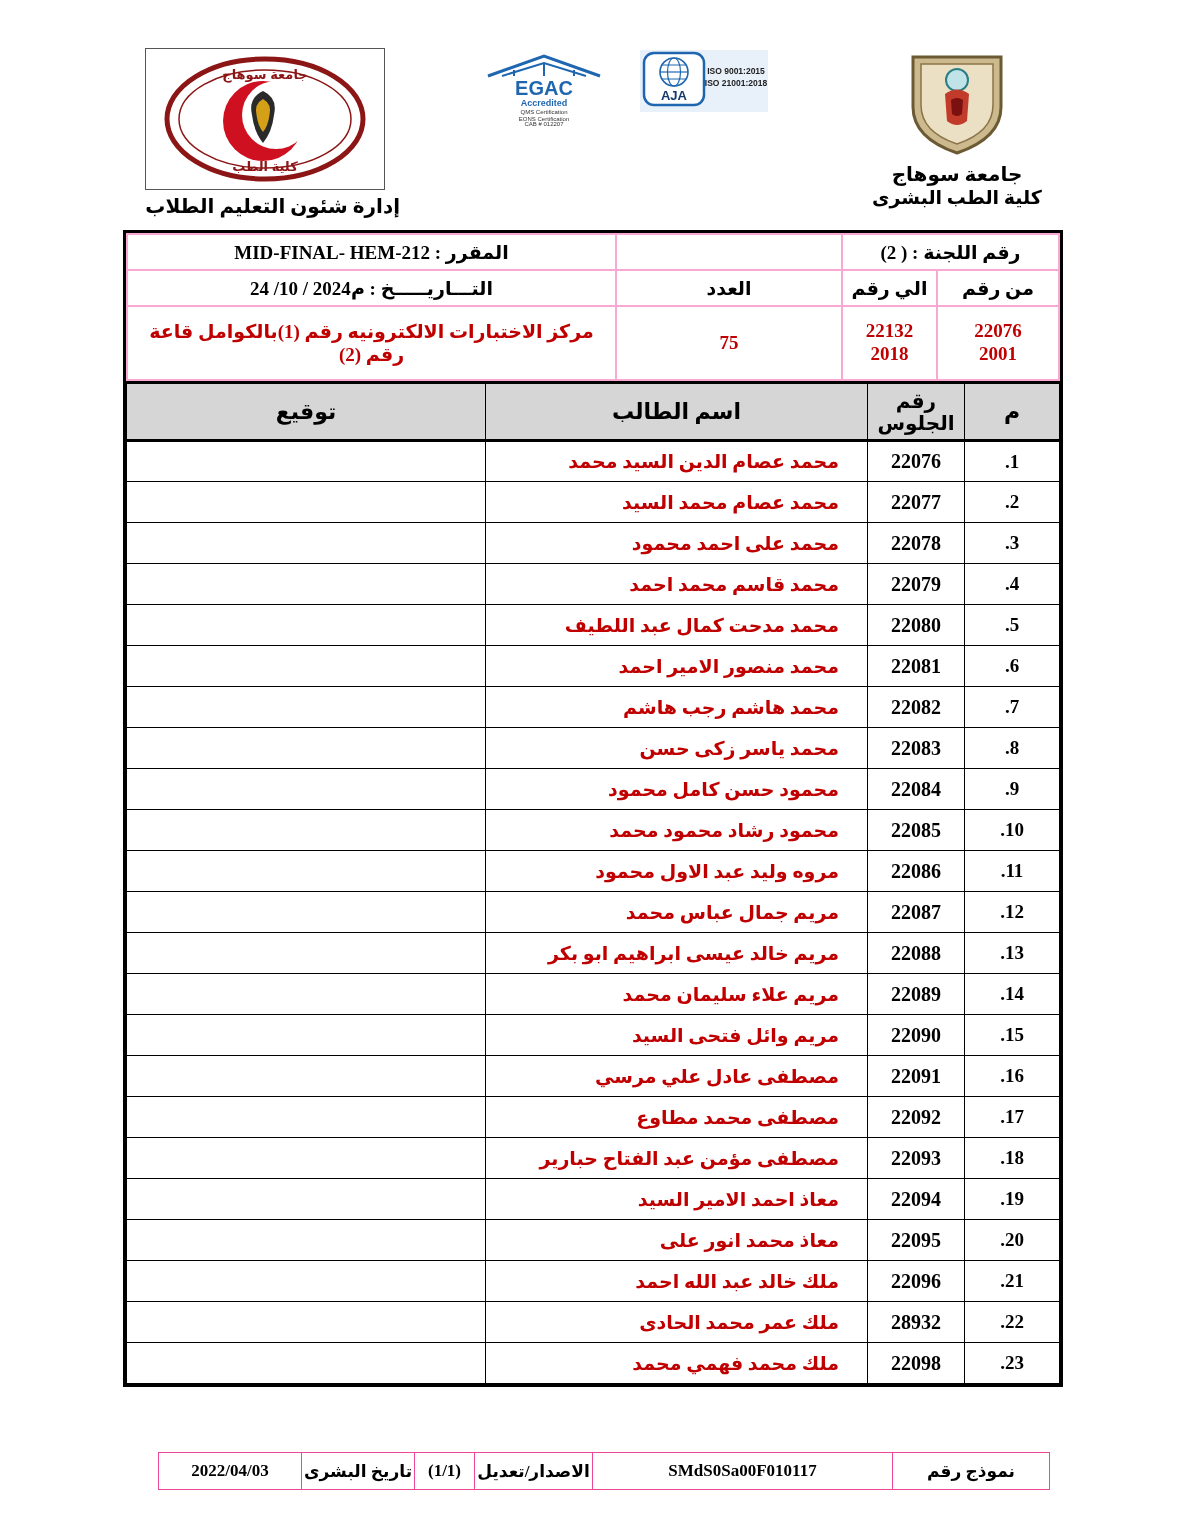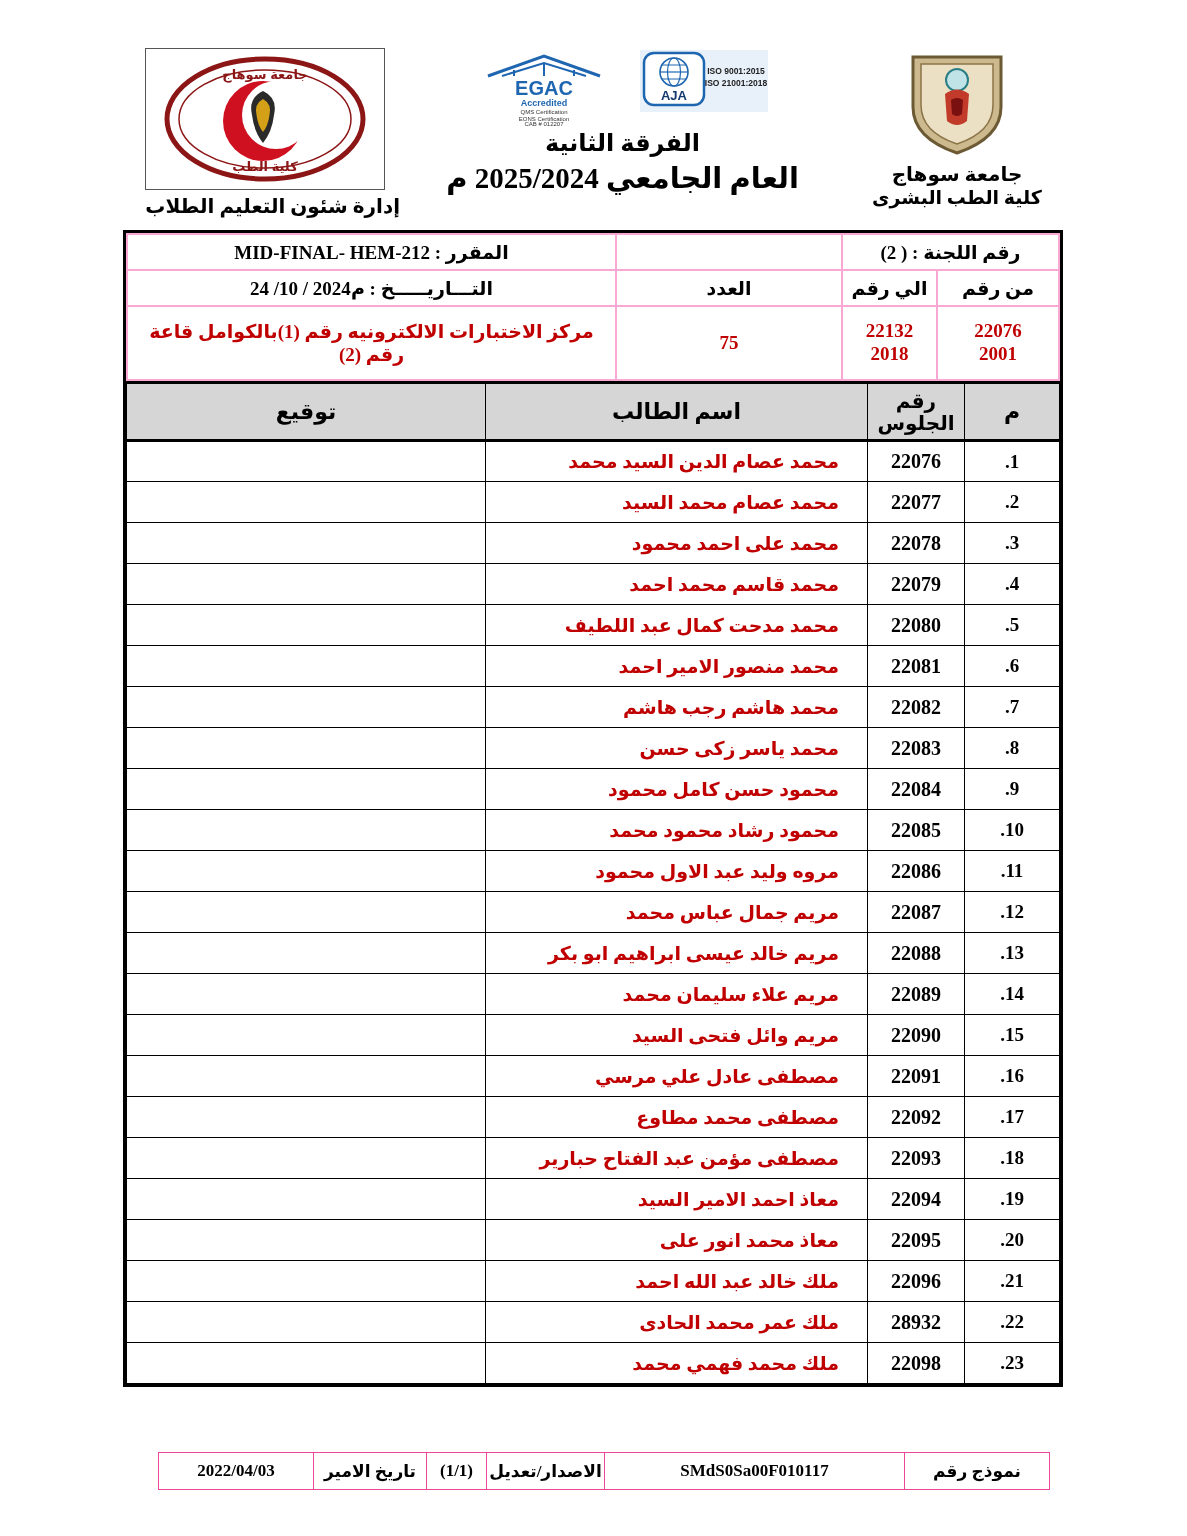--- a/index.html
+++ b/index.html
@@ -116,22 +116,20 @@
           <ellipse cx="34" cy="22" rx="6.5" ry="14" fill="none" stroke="#1f66b0" stroke-width="1.2"></ellipse>
           <line x1="20" y1="22" x2="48" y2="22" stroke="#1f66b0" stroke-width="1.2"></line>
           <line x1="22" y1="15" x2="46" y2="15" stroke="#1f66b0" stroke-width="1"></line>
           <line x1="22" y1="29" x2="46" y2="29" stroke="#1f66b0" stroke-width="1"></line>
           <text x="34" y="50" text-anchor="middle" font-size="13" font-weight="bold" fill="#123a6d">AJA</text>
           <text x="96" y="24" text-anchor="middle" font-size="8.5" font-weight="bold" fill="#222">ISO 9001:2015</text>
           <text x="96" y="36" text-anchor="middle" font-size="8.5" font-weight="bold" fill="#222">ISO 21001:2018</text>
         </svg>
       </div>
     </div>
-    <div class="title2">الفرقة الثانية</div>
-    <div class="title3">العام الجامعي 2025/2024 م</div>
   </div>
 
   <div class="right-head">
     <svg width="100" height="104" viewBox="0 0 100 104">
       <path d="M6 5 H94 V55 Q94 86 50 101 Q6 86 6 55 Z" fill="#cdb98e" stroke="#6b5a33" stroke-width="3"></path>
       <path d="M14 12 H86 V53 Q86 80 50 92 Q14 80 14 53 Z" fill="#ece0c4" stroke="#8a7448" stroke-width="1.5"></path>
       <circle cx="50" cy="28" r="11" fill="#bfe3e6" stroke="#2a7f86" stroke-width="2"></circle>
       <path d="M38 42 q12 -9 24 0 l-2 27 q-10 8 -20 0 z" fill="#c23b2a"></path>
       <path d="M44 48 q6 -4 12 0 l-1 14 q-5 4 -10 0 z" fill="#7a1010"></path>
     </svg>
@@ -338,23 +336,23 @@
     <td class="name">ملك محمد فهمي محمد</td>
     <td class="sign"></td>
   </tr>
         </tbody>
     </table>
   </div>
 
   <table class="footer" dir="rtl">
     <tbody>
         <tr>
-      <td style="width:145px">نموذج رقم</td>
+      <td style="width:157px">نموذج رقم</td>
       <td style="width:300px" class="f-code ltr">SMdS0Sa00F010117</td>
       <td style="width:118px">الاصدار/تعديل</td>
       <td style="width:60px" class="ltr">(1/1)</td>
-      <td style="width:113px">تاريخ الامير</td>
+      <td style="width:113px">تاريخ البشرى</td>
       <td class="ltr">2022/04/03</td>
     </tr>
   </tbody>
     </table>
 
 </div>
 
 </body></html>

